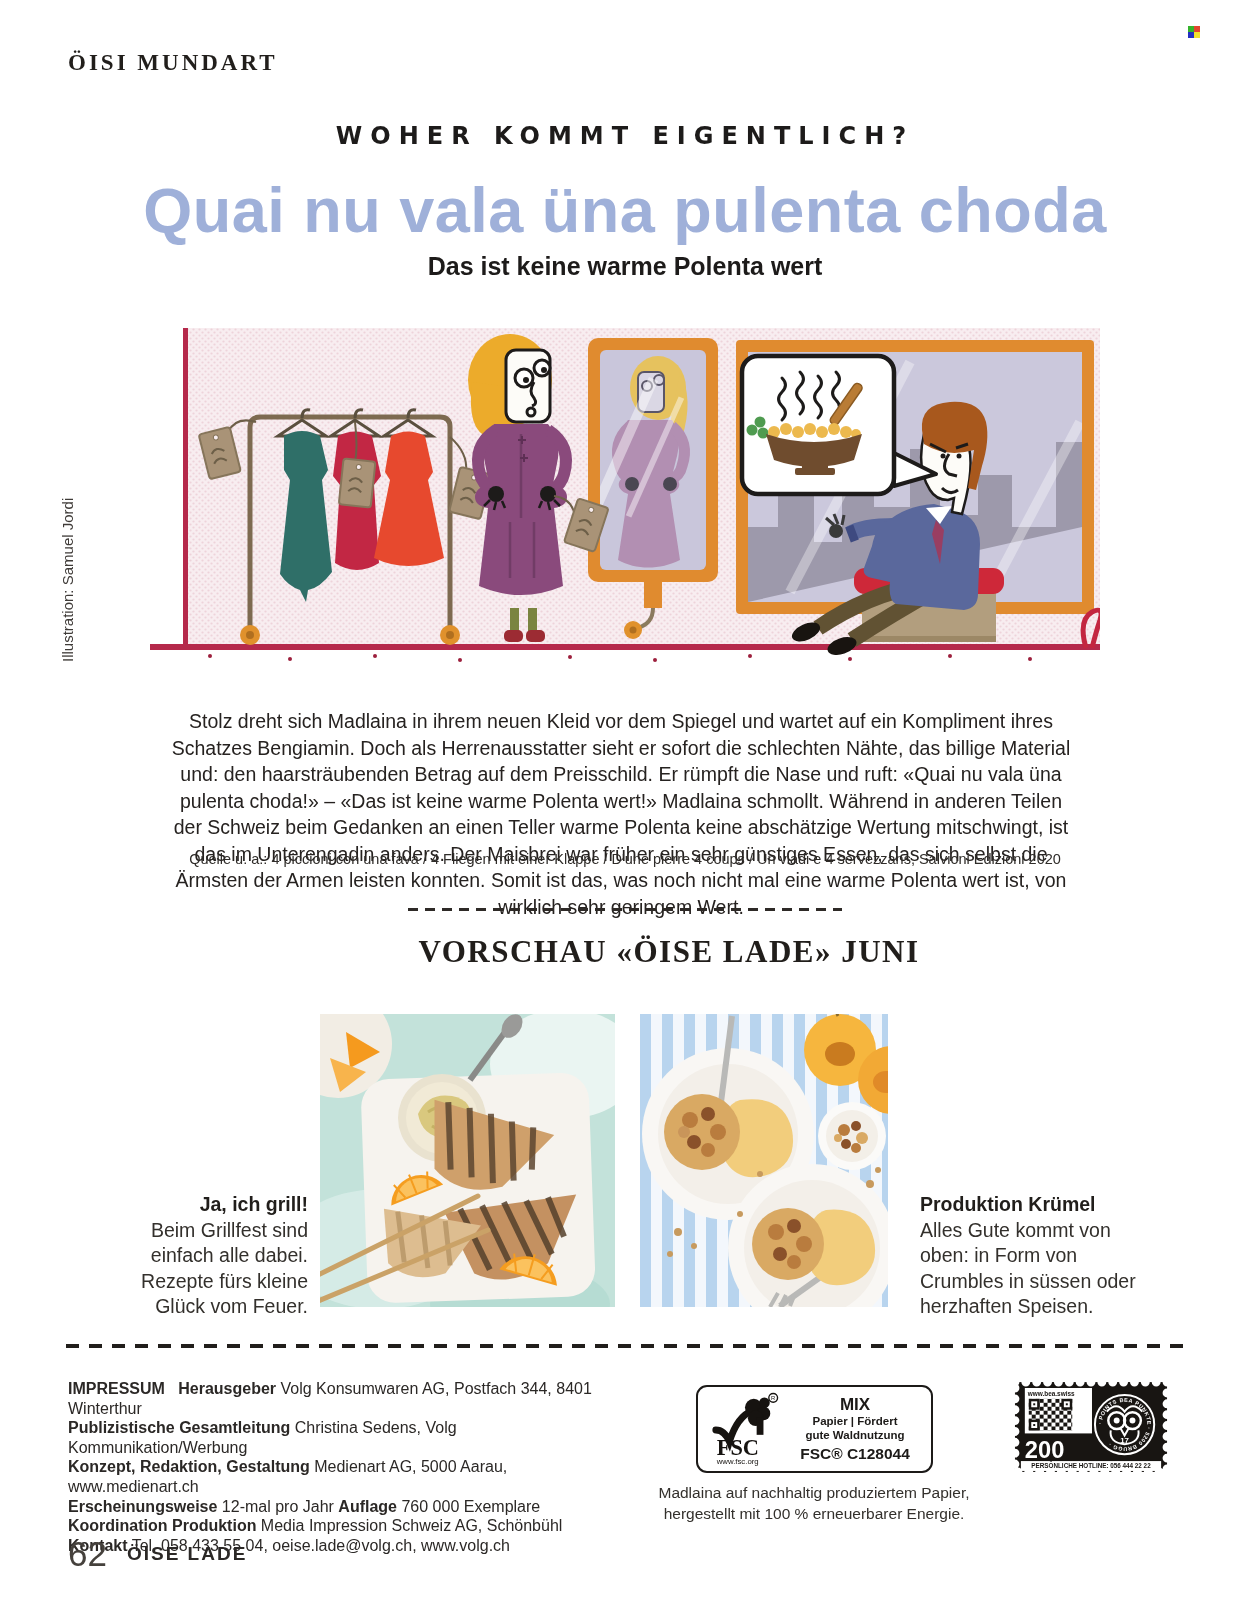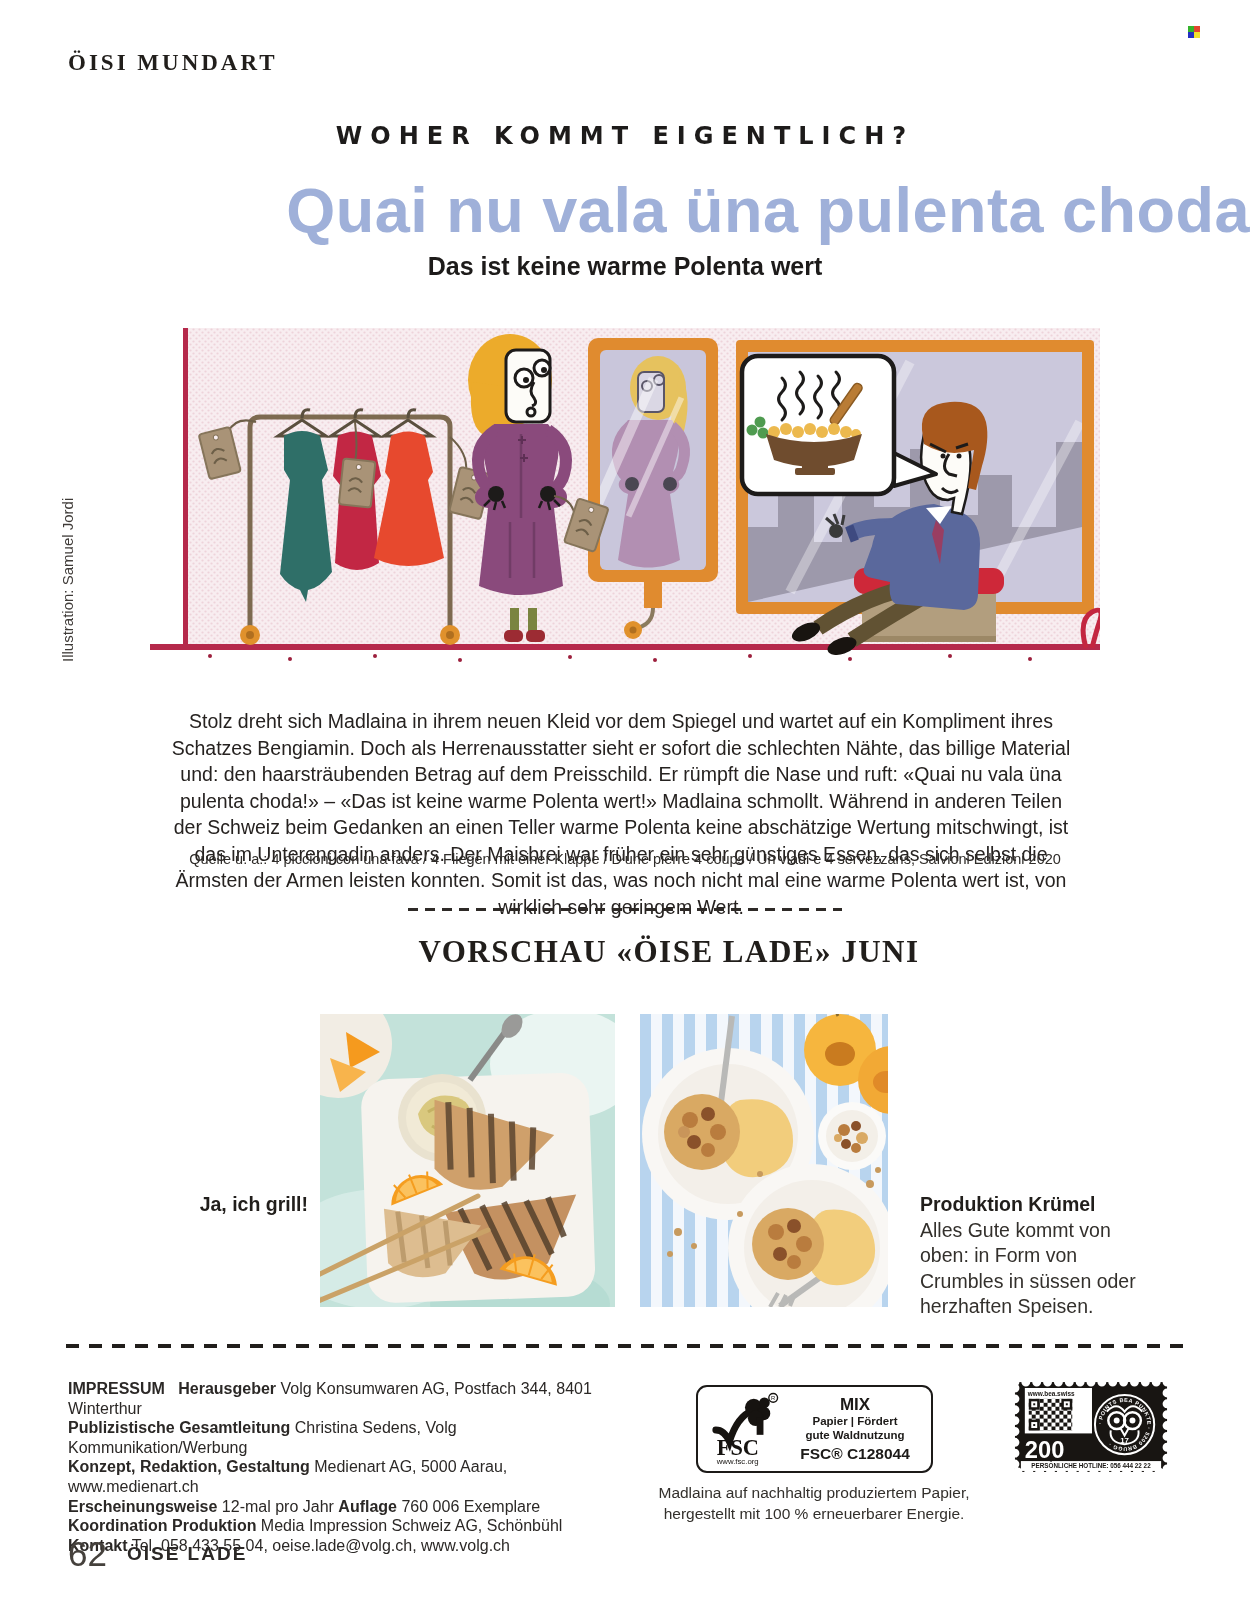--- a/index.html
+++ b/index.html
@@ -67,21 +67,21 @@
   <div class="abs section-label">ÖISI MUNDART</div>
 
   <div class="abs print-mark">
     <span class="print-sq" style="background: rgb(53, 179, 44);"></span>
     <span class="print-sq" style="background: rgb(226, 69, 46);"></span>
     <span class="print-sq" style="background: rgb(36, 48, 194);"></span>
     <span class="print-sq" style="background: rgb(240, 226, 46);"></span>
   </div>
 
   <div class="abs center kicker">WOHER KOMMT EIGENTLICH?</div>
-  <div class="abs center title" style="color:#9fb0d9;text-align:right;">Quai nu vala üna pulenta choda</div>
+  <div class="abs center title" style="color:#9fb0d9;">Quai nu vala üna pulenta choda</div>
   <div class="abs center subtitle">Das ist keine warme Polenta wert</div>
 
   <div class="abs illu">
     <svg viewBox="0 0 950 340" width="950" height="340">
       <defs>
         <pattern id="pinkdots" width="6" height="6" patternUnits="userSpaceOnUse">
           <rect width="6" height="6" fill="#f8edf0"></rect>
           <circle cx="1.5" cy="1.5" r="1.1" fill="#eed3da"></circle>
           <circle cx="4.5" cy="4.5" r="1.1" fill="#eed3da"></circle>
         </pattern>
@@ -415,34 +415,35 @@
         <circle cx="120" cy="160" r="3"></circle>
           <circle cx="230" cy="170" r="4"></circle>
           <circle cx="238" cy="156" r="3"></circle>
         <circle cx="100" cy="200" r="3"></circle>
       </g>
     </svg>
   </div>
 
   <div class="abs caption caption-left">
     <b>Ja, ich grill!</b><br>
+    <span>Beim Grillfest sind einfach alle dabei. Rezepte fürs kleine Glück vom Feuer.</span>
   </div>
   <div class="abs caption caption-right">
     <b>Produktion Krümel</b><br>
     <span>Alles Gute kommt von oben: in Form von Crumbles in süssen oder herzhaften Speisen.</span>
   </div>
 
   <div class="abs divider2"></div>
 
   <div class="abs impressum">
     <div>
         <div class="imp-line"><span class="b">IMPRESSUM</span><span>&nbsp;&nbsp; </span><span class="b">Herausgeber</span><span> Volg Konsumwaren AG, Postfach 344, 8401 Winterthur</span></div>
         <div class="imp-line"><span class="b">Publizistische Gesamtleitung</span><span> Christina Sedens, Volg Kommunikation/Werbung</span></div>
         <div class="imp-line"><span class="b">Konzept, Redaktion, Gestaltung</span><span> Medienart AG, 5000 Aarau, www.medienart.ch</span></div>
-        <div class="imp-line"><span class="b">Erscheinungsweise</span><span> 12-mal pro Jahr </span><span class="b">Auflage</span><span> 760 006 Exemplare</span></div>
+        <div class="imp-line"><span class="b">Erscheinungsweise</span><span> 12-mal pro Jahr </span><span class="b">Auflage</span><span> 760 000 Exemplare</span></div>
         <div class="imp-line"><span class="b">Koordination Produktion</span><span> Media Impression Schweiz AG, Schönbühl</span></div>
         <div class="imp-line"><span class="b">Kontakt</span><span> Tel. 058 433 55 04, oeise.lade@volg.ch, www.volg.ch</span></div>
       </div>
   </div>
 
   <div class="abs fsc-block">
     <div class="fsc-box">
       <svg viewBox="0 0 74 78" width="72" height="76">
         <path d="M8,40 q9,0 14,12 q8,-26 24,-32" stroke="#161310" stroke-width="7" fill="none" stroke-linecap="round"></path>
         <g fill="#161310">

